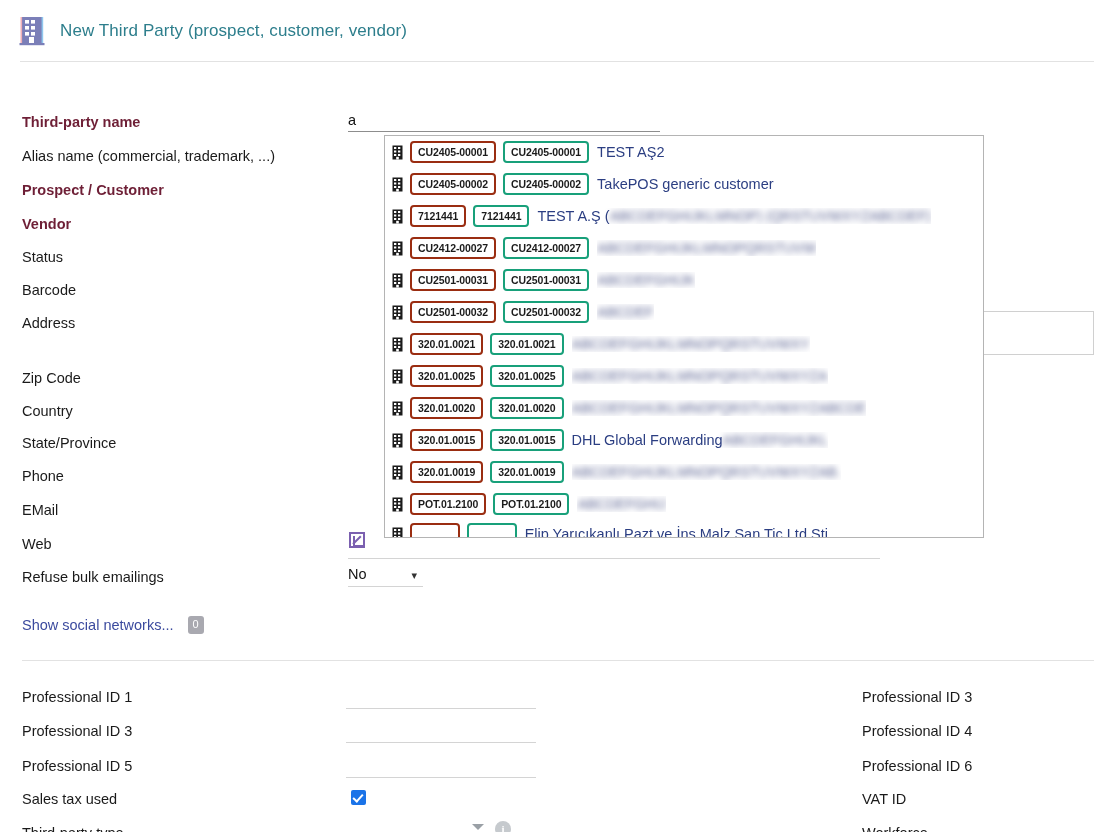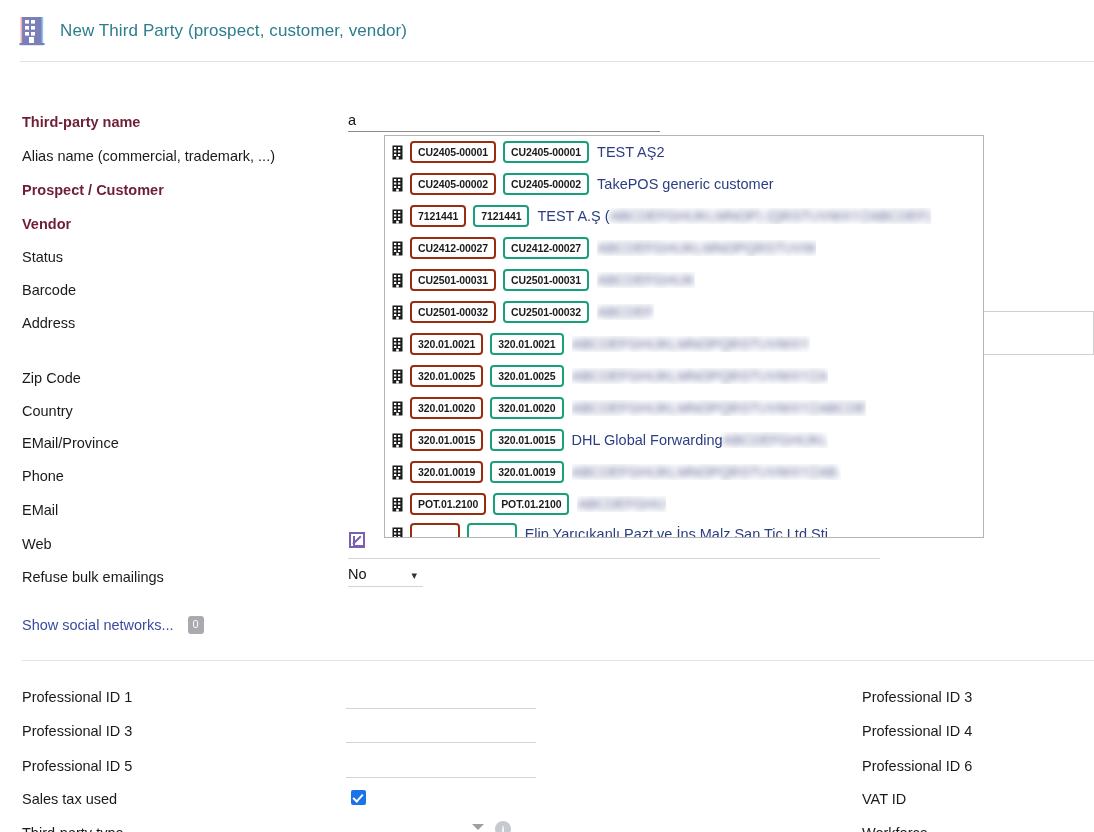--- a/index.html
+++ b/index.html
@@ -330,21 +330,21 @@
     <div class="frow lbl-col-left" style="top:313px">
         <span class="flabel">Address</span>
       </div>
     <div class="frow lbl-col-left" style="top:368px">
         <span class="flabel">Zip Code</span>
       </div>
     <div class="frow lbl-col-left" style="top:401px">
         <span class="flabel">Country</span>
       </div>
     <div class="frow lbl-col-left" style="top:433px">
-        <span class="flabel">EMail/Province</span>
+        <span class="flabel">State/Province</span>
       </div>
     <div class="frow lbl-col-left" style="top:466px">
         <span class="flabel">Phone</span>
       </div>
     <div class="frow lbl-col-left" style="top:500px">
         <span class="flabel">EMail</span>
       </div>
     <div class="frow lbl-col-left" style="top:534px">
         <span class="flabel">Web</span>
       </div>

